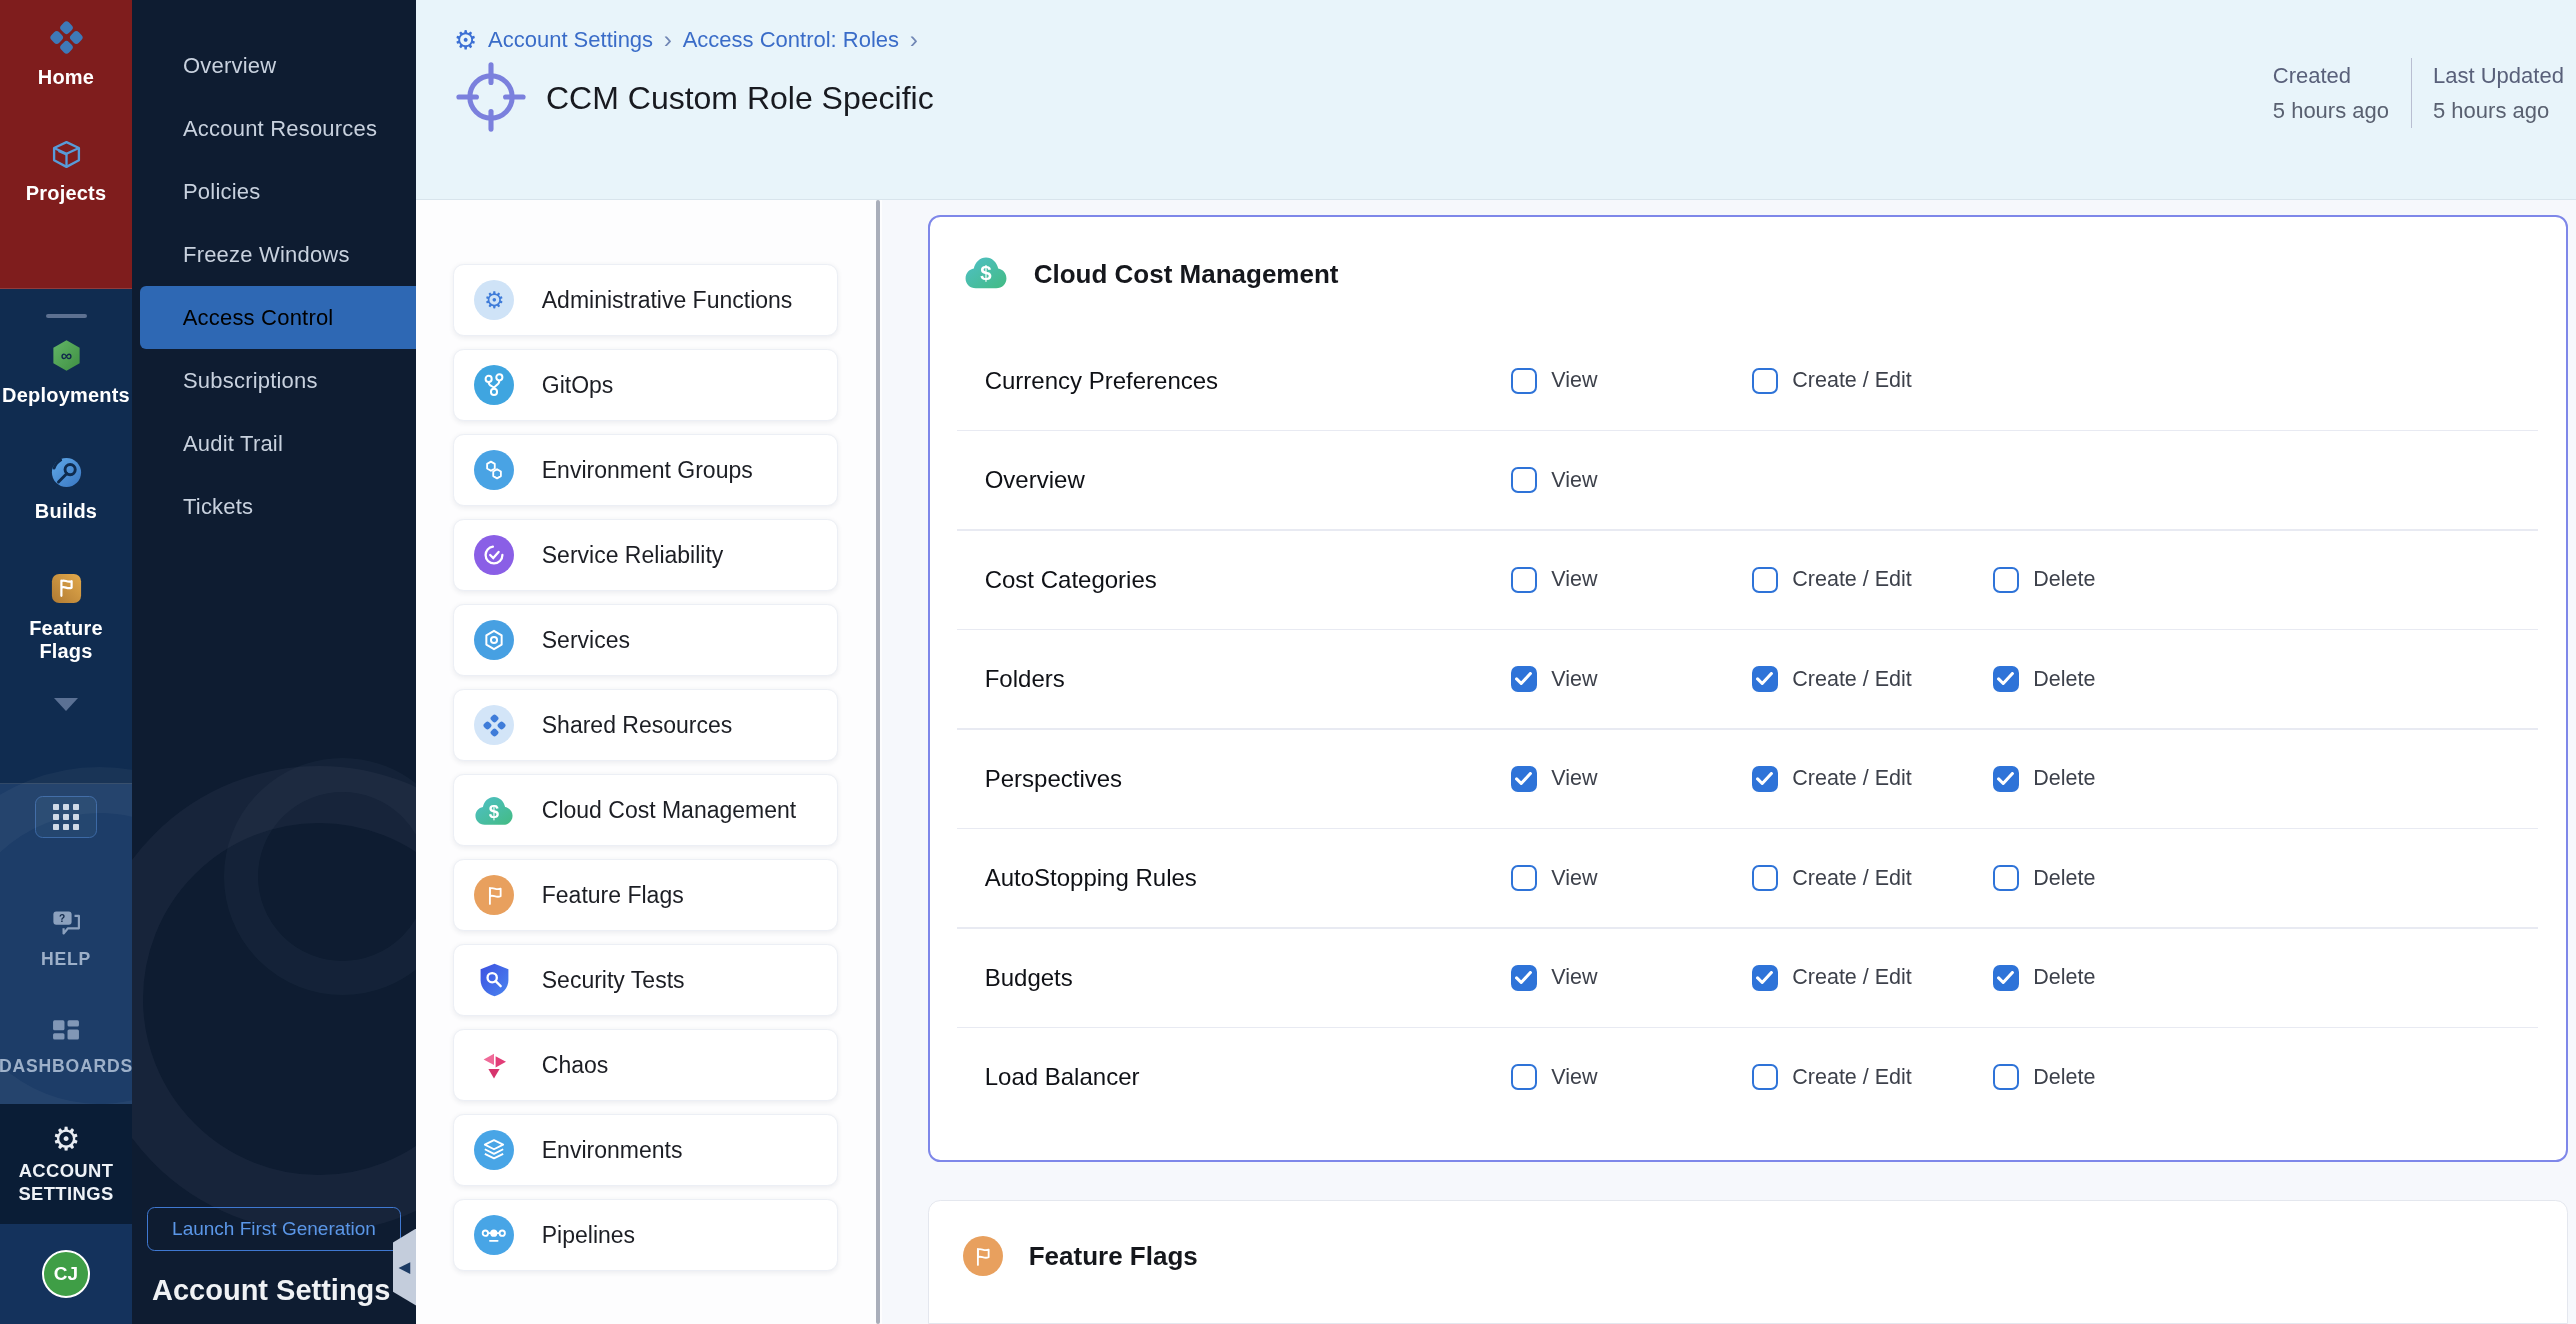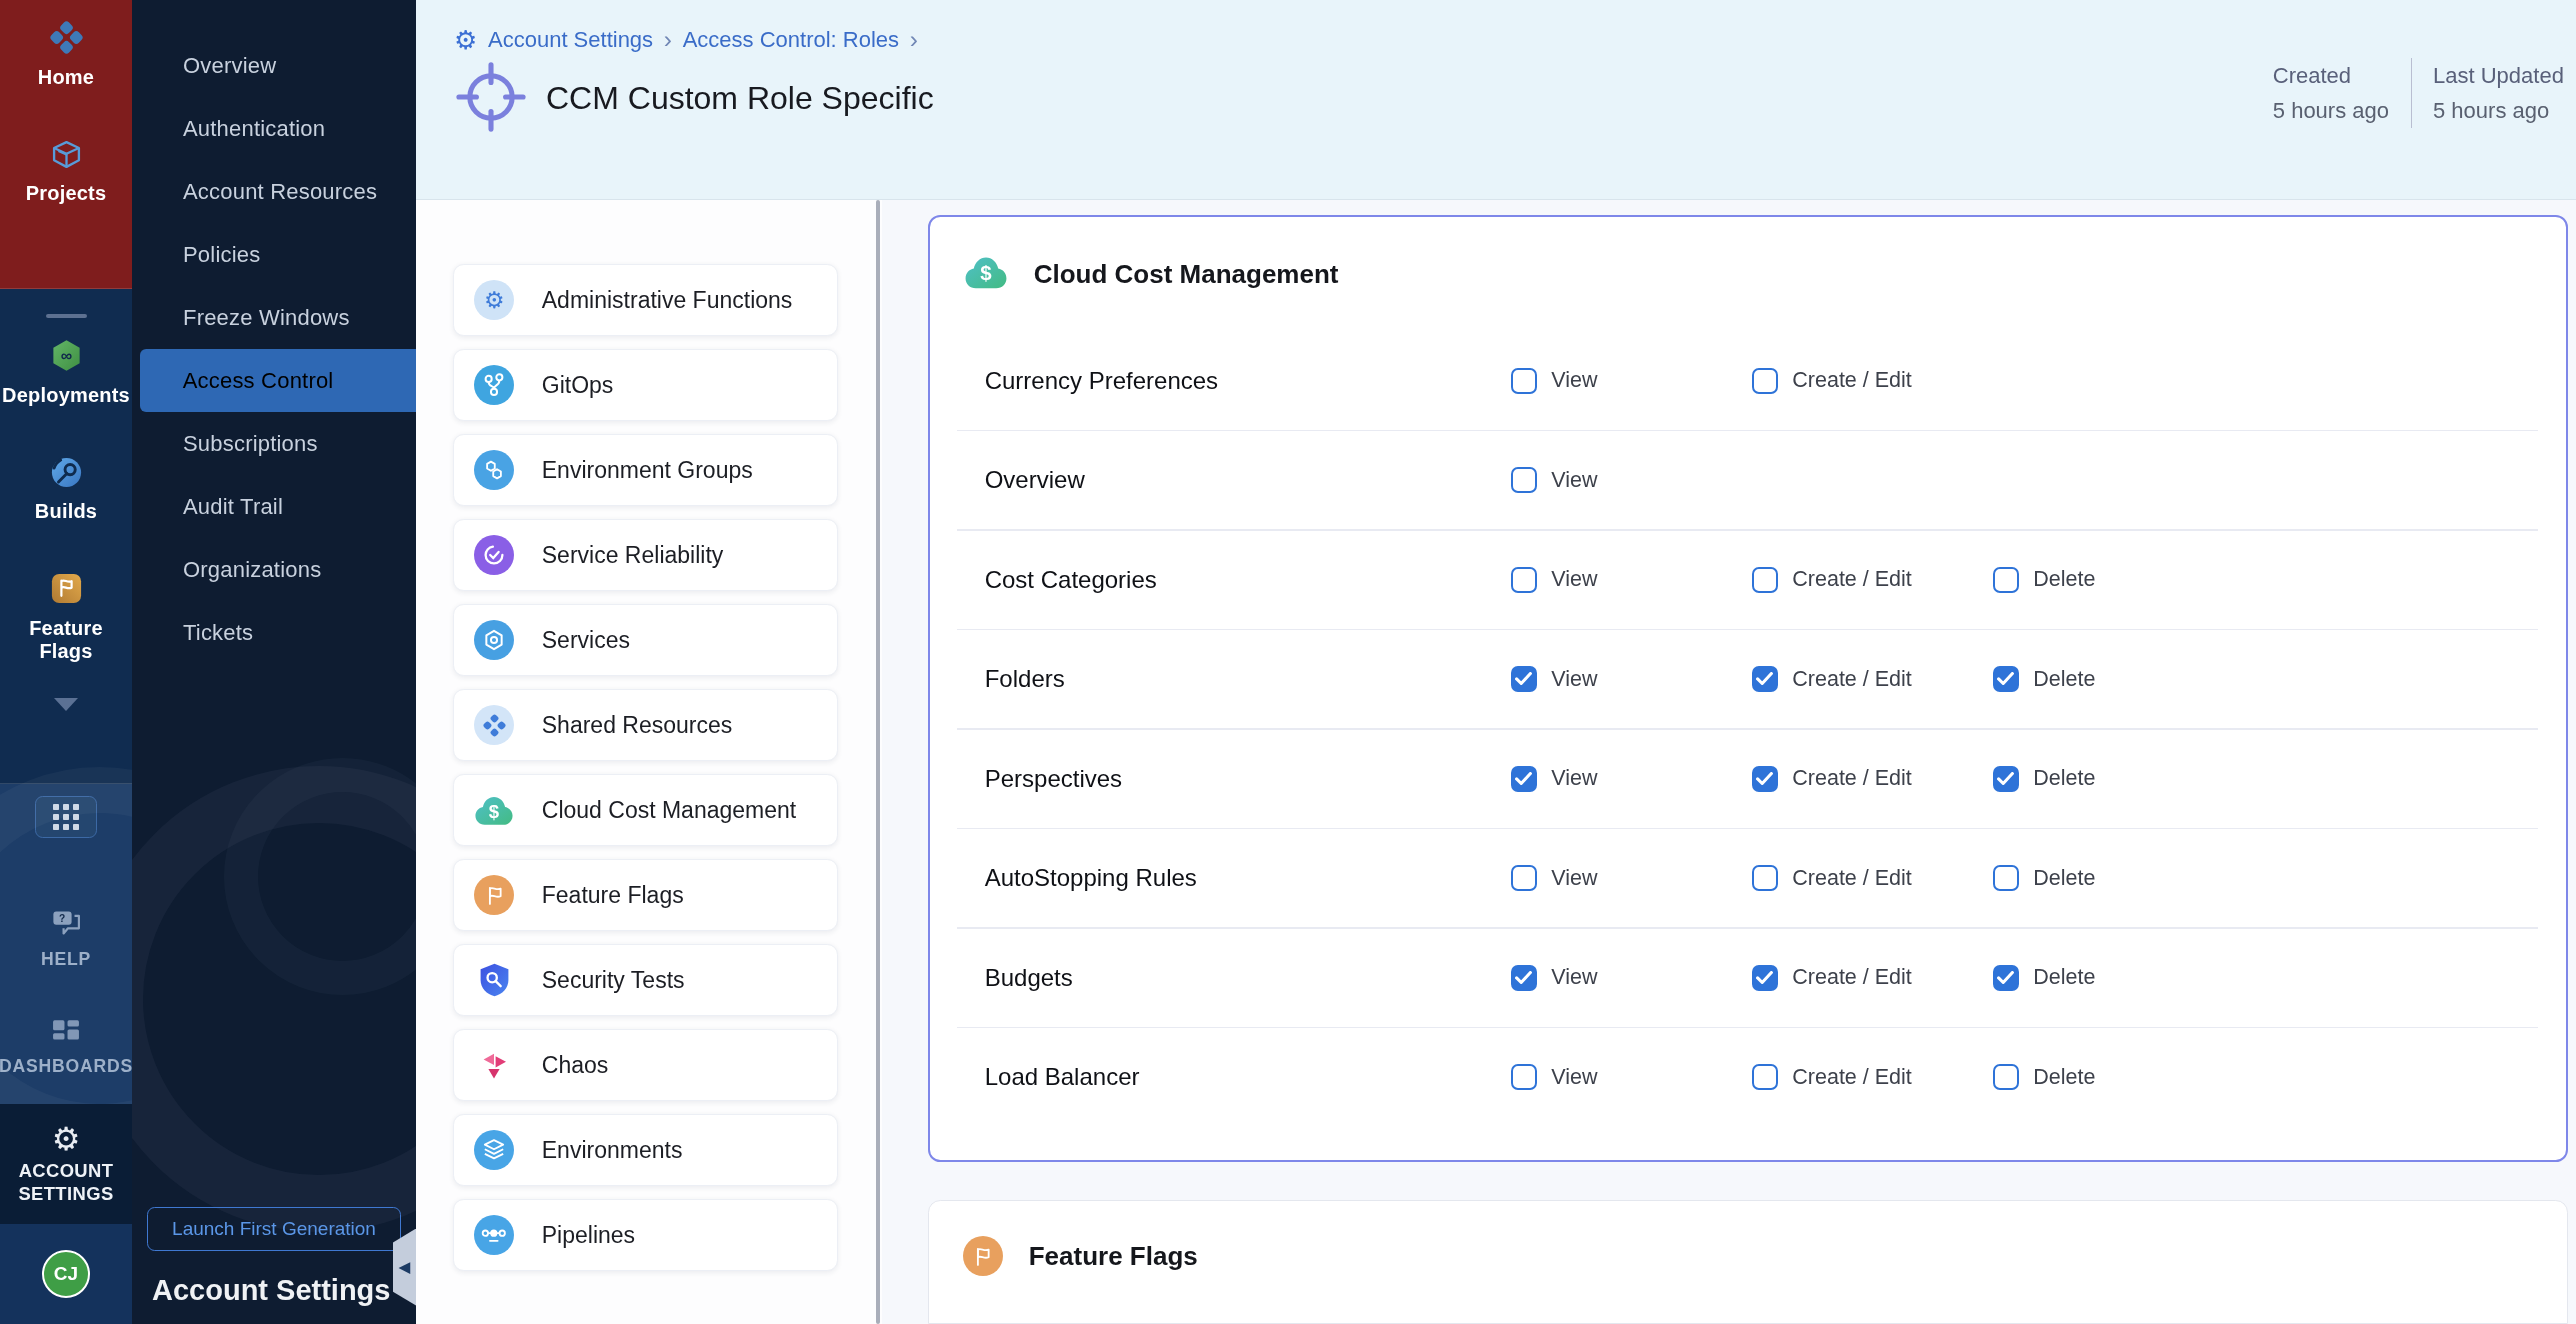--- a/index.html
+++ b/index.html
@@ -215,28 +215,26 @@
         <span>CJ</span>
       </div>
     </div>
   </div>
 
   <div class="nav">
     <div class="nav-gear"></div>
     <div class="nav-gear2"></div>
     <div class="nav-list" id="nav-list">
         <div class="nav-item">Overview</div>
-        <div class="nav-item">Authentication</div>
         <div class="nav-item">Account Resources</div>
         <div class="nav-item">Policies</div>
         <div class="nav-item">Freeze Windows</div>
         <div class="nav-item selected">Access Control</div>
         <div class="nav-item">Subscriptions</div>
         <div class="nav-item">Audit Trail</div>
-        <div class="nav-item">Organizations</div>
         <div class="nav-item">Tickets</div>
       </div>
     <div class="nav-bottom">
       <button class="launch-btn">Launch First Generation</button>
       <div class="nav-title">Account Settings</div>
     </div>
     <div class="collapse">
         <span>◀</span>
       </div>
   </div>

